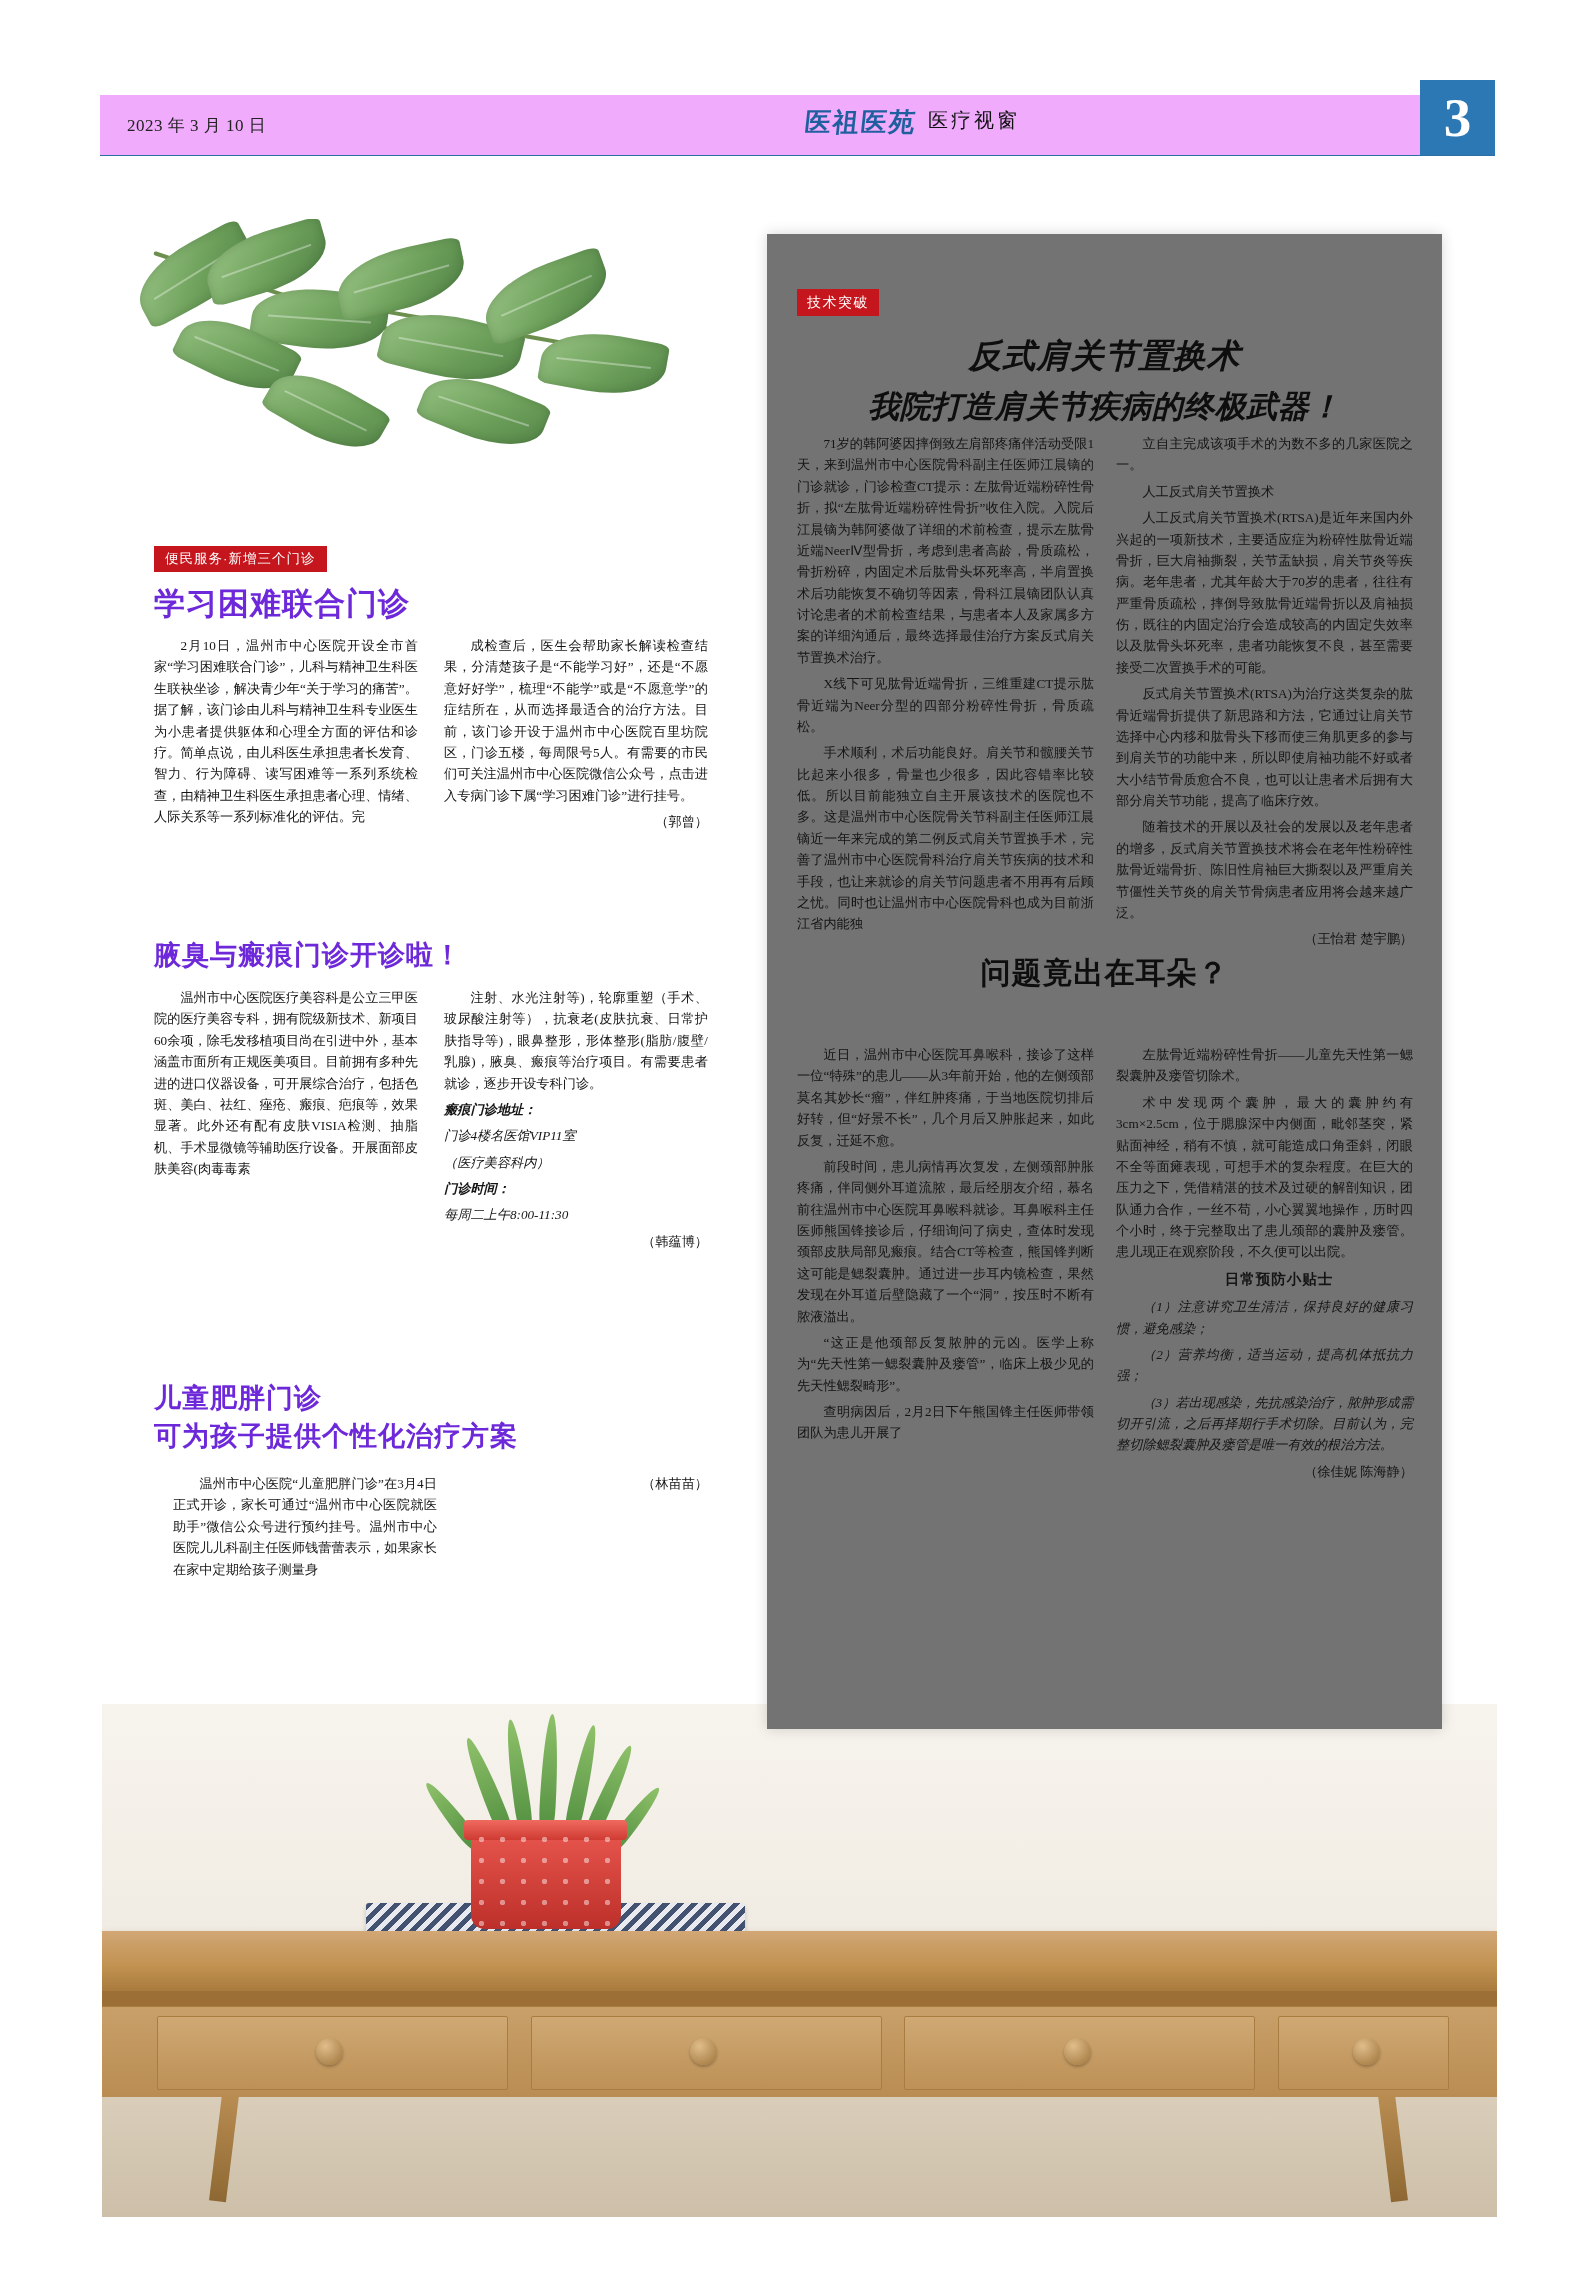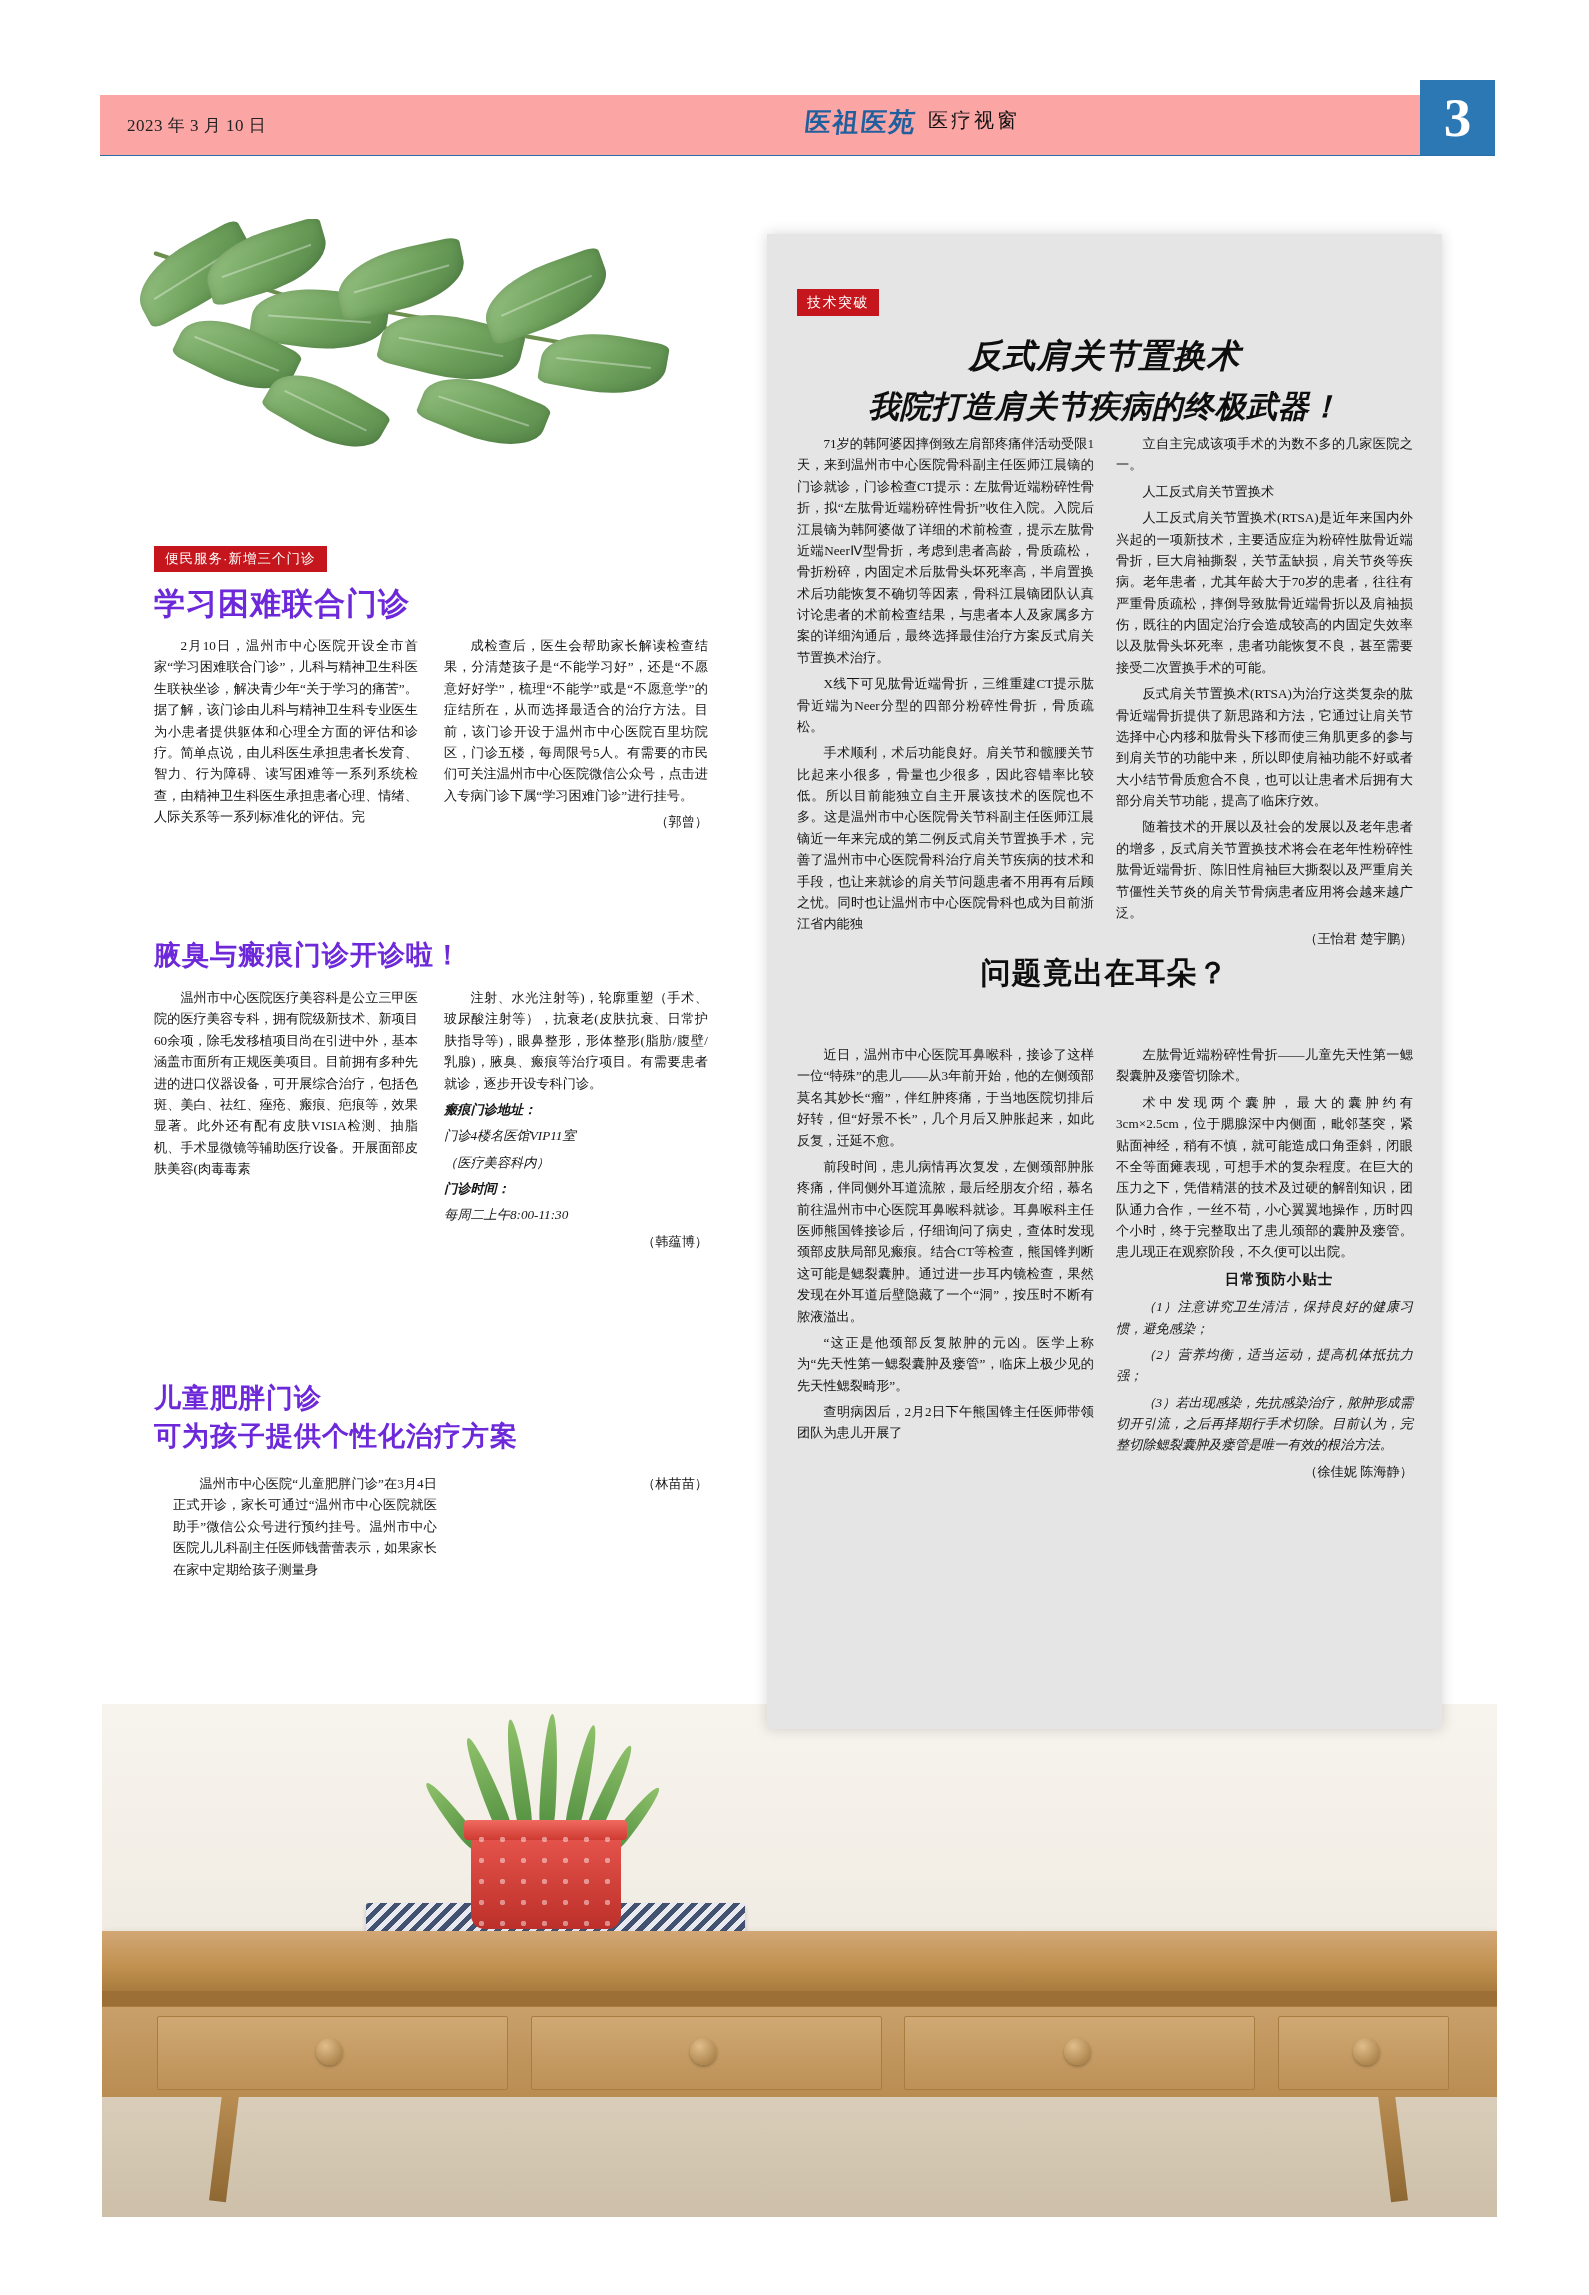--- a/index.html
+++ b/index.html
@@ -23,21 +23,21 @@
     background: #ffffff;
   }
 
   
   .masthead {
     position: absolute;
     left: 100px;
     top: 95px;
     width: 1395px;
     height: 60px;
-    background: #fca5a5;
+    background: #f0abfc;
     border-bottom: 1.5px solid #2b6fa8;
   }
   .masthead-date {
     position: absolute;
     left: 27px;
     top: 19px;
     font-size: 17px;
     letter-spacing: 0.5px;
     color: #222;
     font-family: "Liberation Serif", serif;
@@ -221,21 +221,21 @@
   .hl-1 { font-size: 31px; }
   .hl-2 { font-size: 27px; }
 
   
   .panel {
     position: absolute;
     left: 767px;
     top: 234px;
     width: 675px;
     height: 1495px;
-    background: #e5e5e5;
+    background: #737373;
     box-shadow: 0 0 13px rgba(0,0,0,0.16);
   }
   .panel-tag {
     position: absolute;
     left: 30px; top: 55px;
     background: #c4161c;
     color: #fff;
     font-size: 14px;
     padding: 4.5px 10px;
     letter-spacing: 1.5px;

